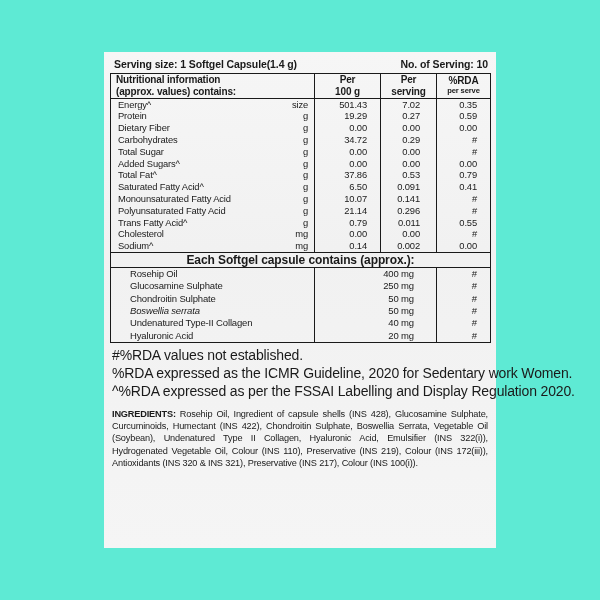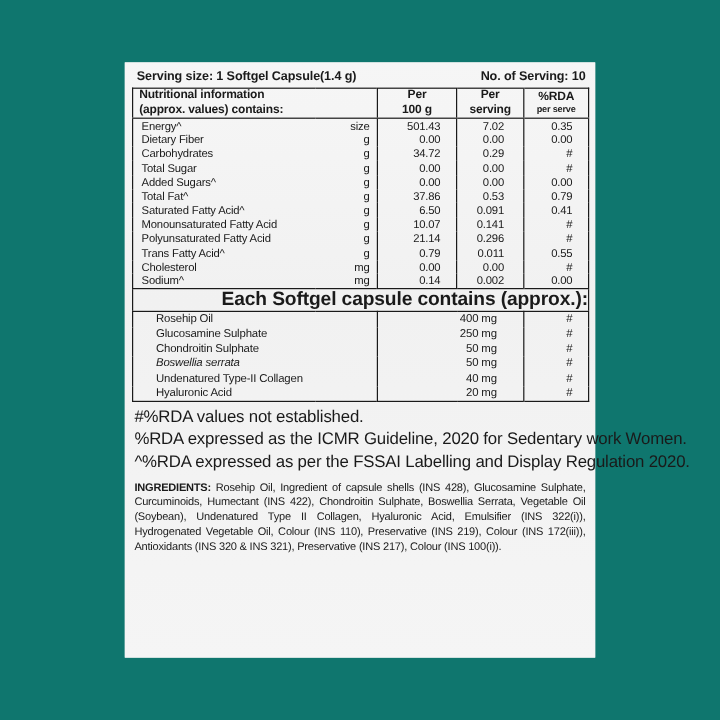--- a/index.html
+++ b/index.html
@@ -11,21 +11,21 @@
     width: 600px;
     height: 600px;
     font-family: "Liberation Sans", sans-serif;
     color: #1a1a1a;
     overflow: hidden;
   }
   .page {
     position: relative;
     width: 600px;
     height: 600px;
-    background: #0f766e;
+    background: #5eead4;
   }
   .label-panel {
     position: absolute;
     left: 104px;
     top: 52px;
     width: 392px;
     height: 496px;
     background: #f4f4f4;
     background-image: linear-gradient(180deg, #f6f6f6 0%, #f1f1f1 40%, #f5f5f5 100%);
   }
@@ -102,22 +102,22 @@
     text-align: right;
     padding-right: 13px;
   }
   .pad-top td { padding-top: 3px; }
   .pad-bot td { padding-bottom: 3px; }
 
   .section-band td {
     border-top: 1.6px solid #1a1a1a;
     border-bottom: 1.6px solid #1a1a1a;
     font-weight: bold;
-    font-size: 16px;
-    text-align: right;
+    font-size: 12px;
+    text-align: center;
     padding: 3px 0 3px 7px;
     letter-spacing: -0.1px;
   }
   .ing-row td {
     line-height: 1.30;
     font-size: 9.5px;
   }
   .ing-row td.nm {
     text-align: left;
     padding-left: 19px;
@@ -192,20 +192,27 @@
           </tr>
 
           <tr class="nut-row pad-top">
             <td class="nm">Energy^</td>
             <td class="unit">size</td>
             <td class="val vline">501.43</td>
             <td class="val2 vline">7.02</td>
             <td class="rda vline">0.35</td>
           </tr>
           <tr class="nut-row">
+            <td class="nm">Protein</td>
+            <td class="unit">g</td>
+            <td class="val vline">19.29</td>
+            <td class="val2 vline">0.27</td>
+            <td class="rda vline">0.59</td>
+          </tr>
+          <tr class="nut-row">
             <td class="nm">Dietary Fiber</td>
             <td class="unit">g</td>
             <td class="val vline">0.00</td>
             <td class="val2 vline">0.00</td>
             <td class="rda vline">0.00</td>
           </tr>
           <tr class="nut-row">
             <td class="nm">Carbohydrates</td>
             <td class="unit">g</td>
             <td class="val vline">34.72</td>

